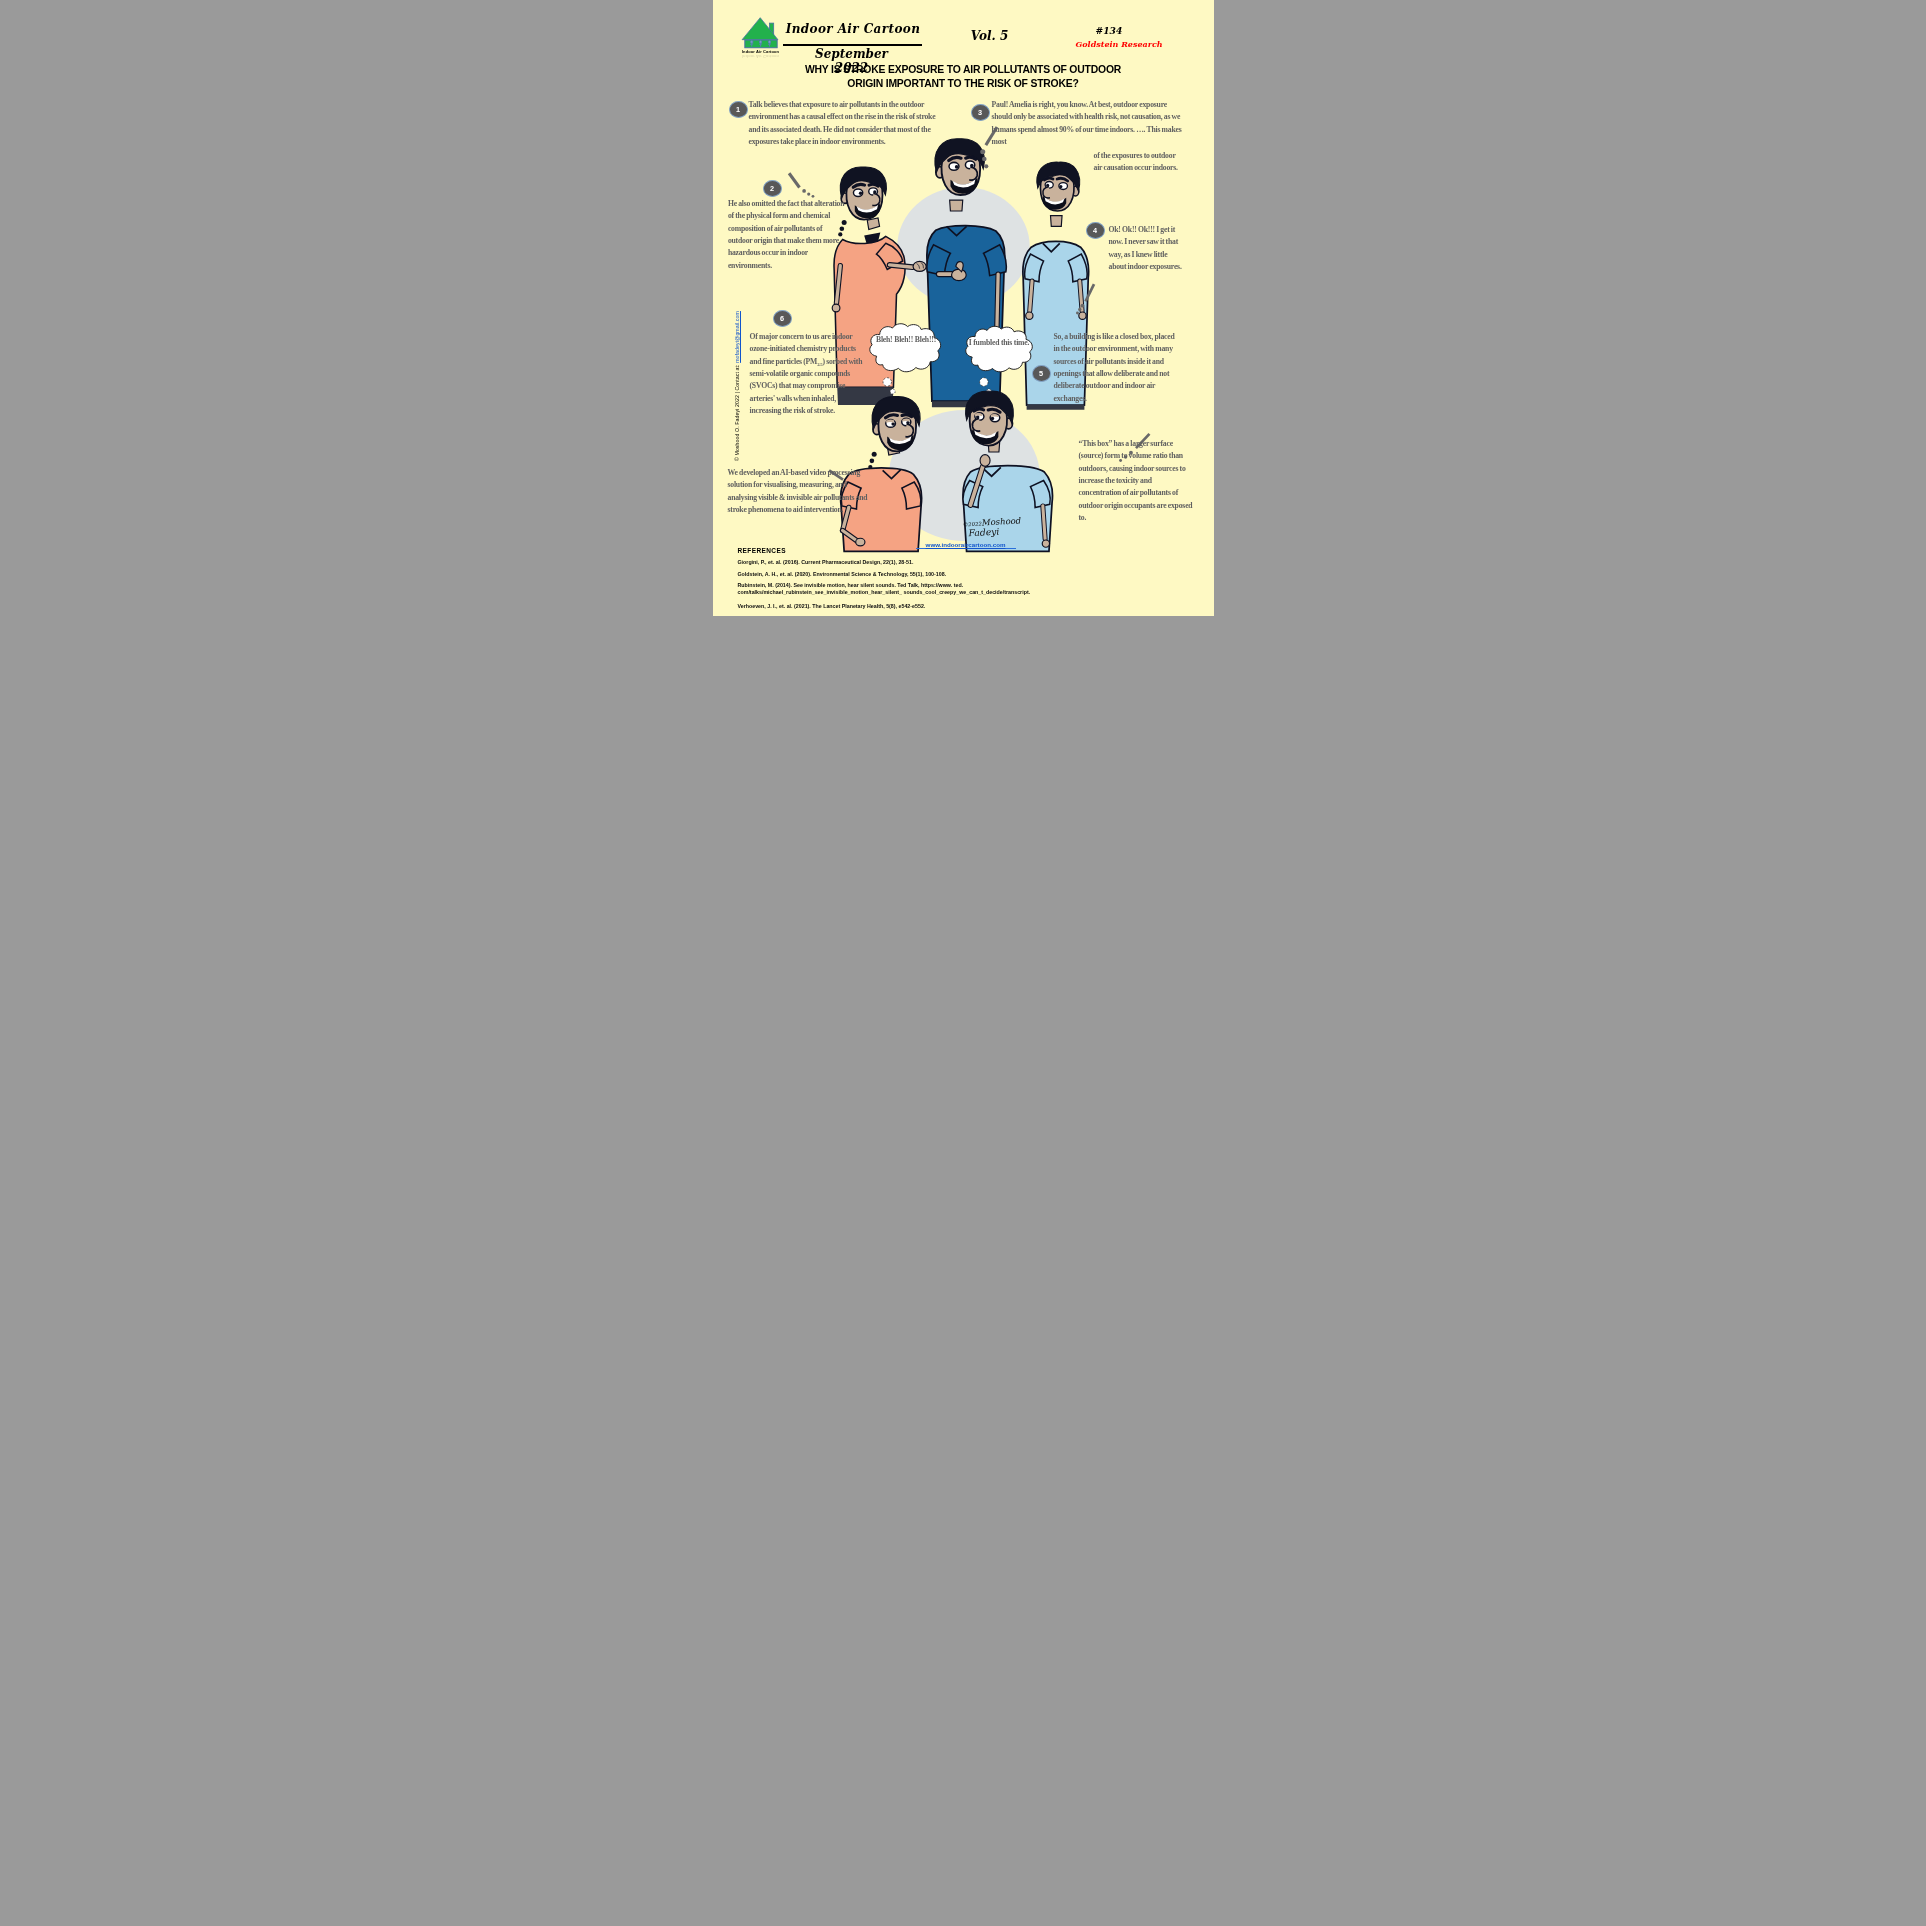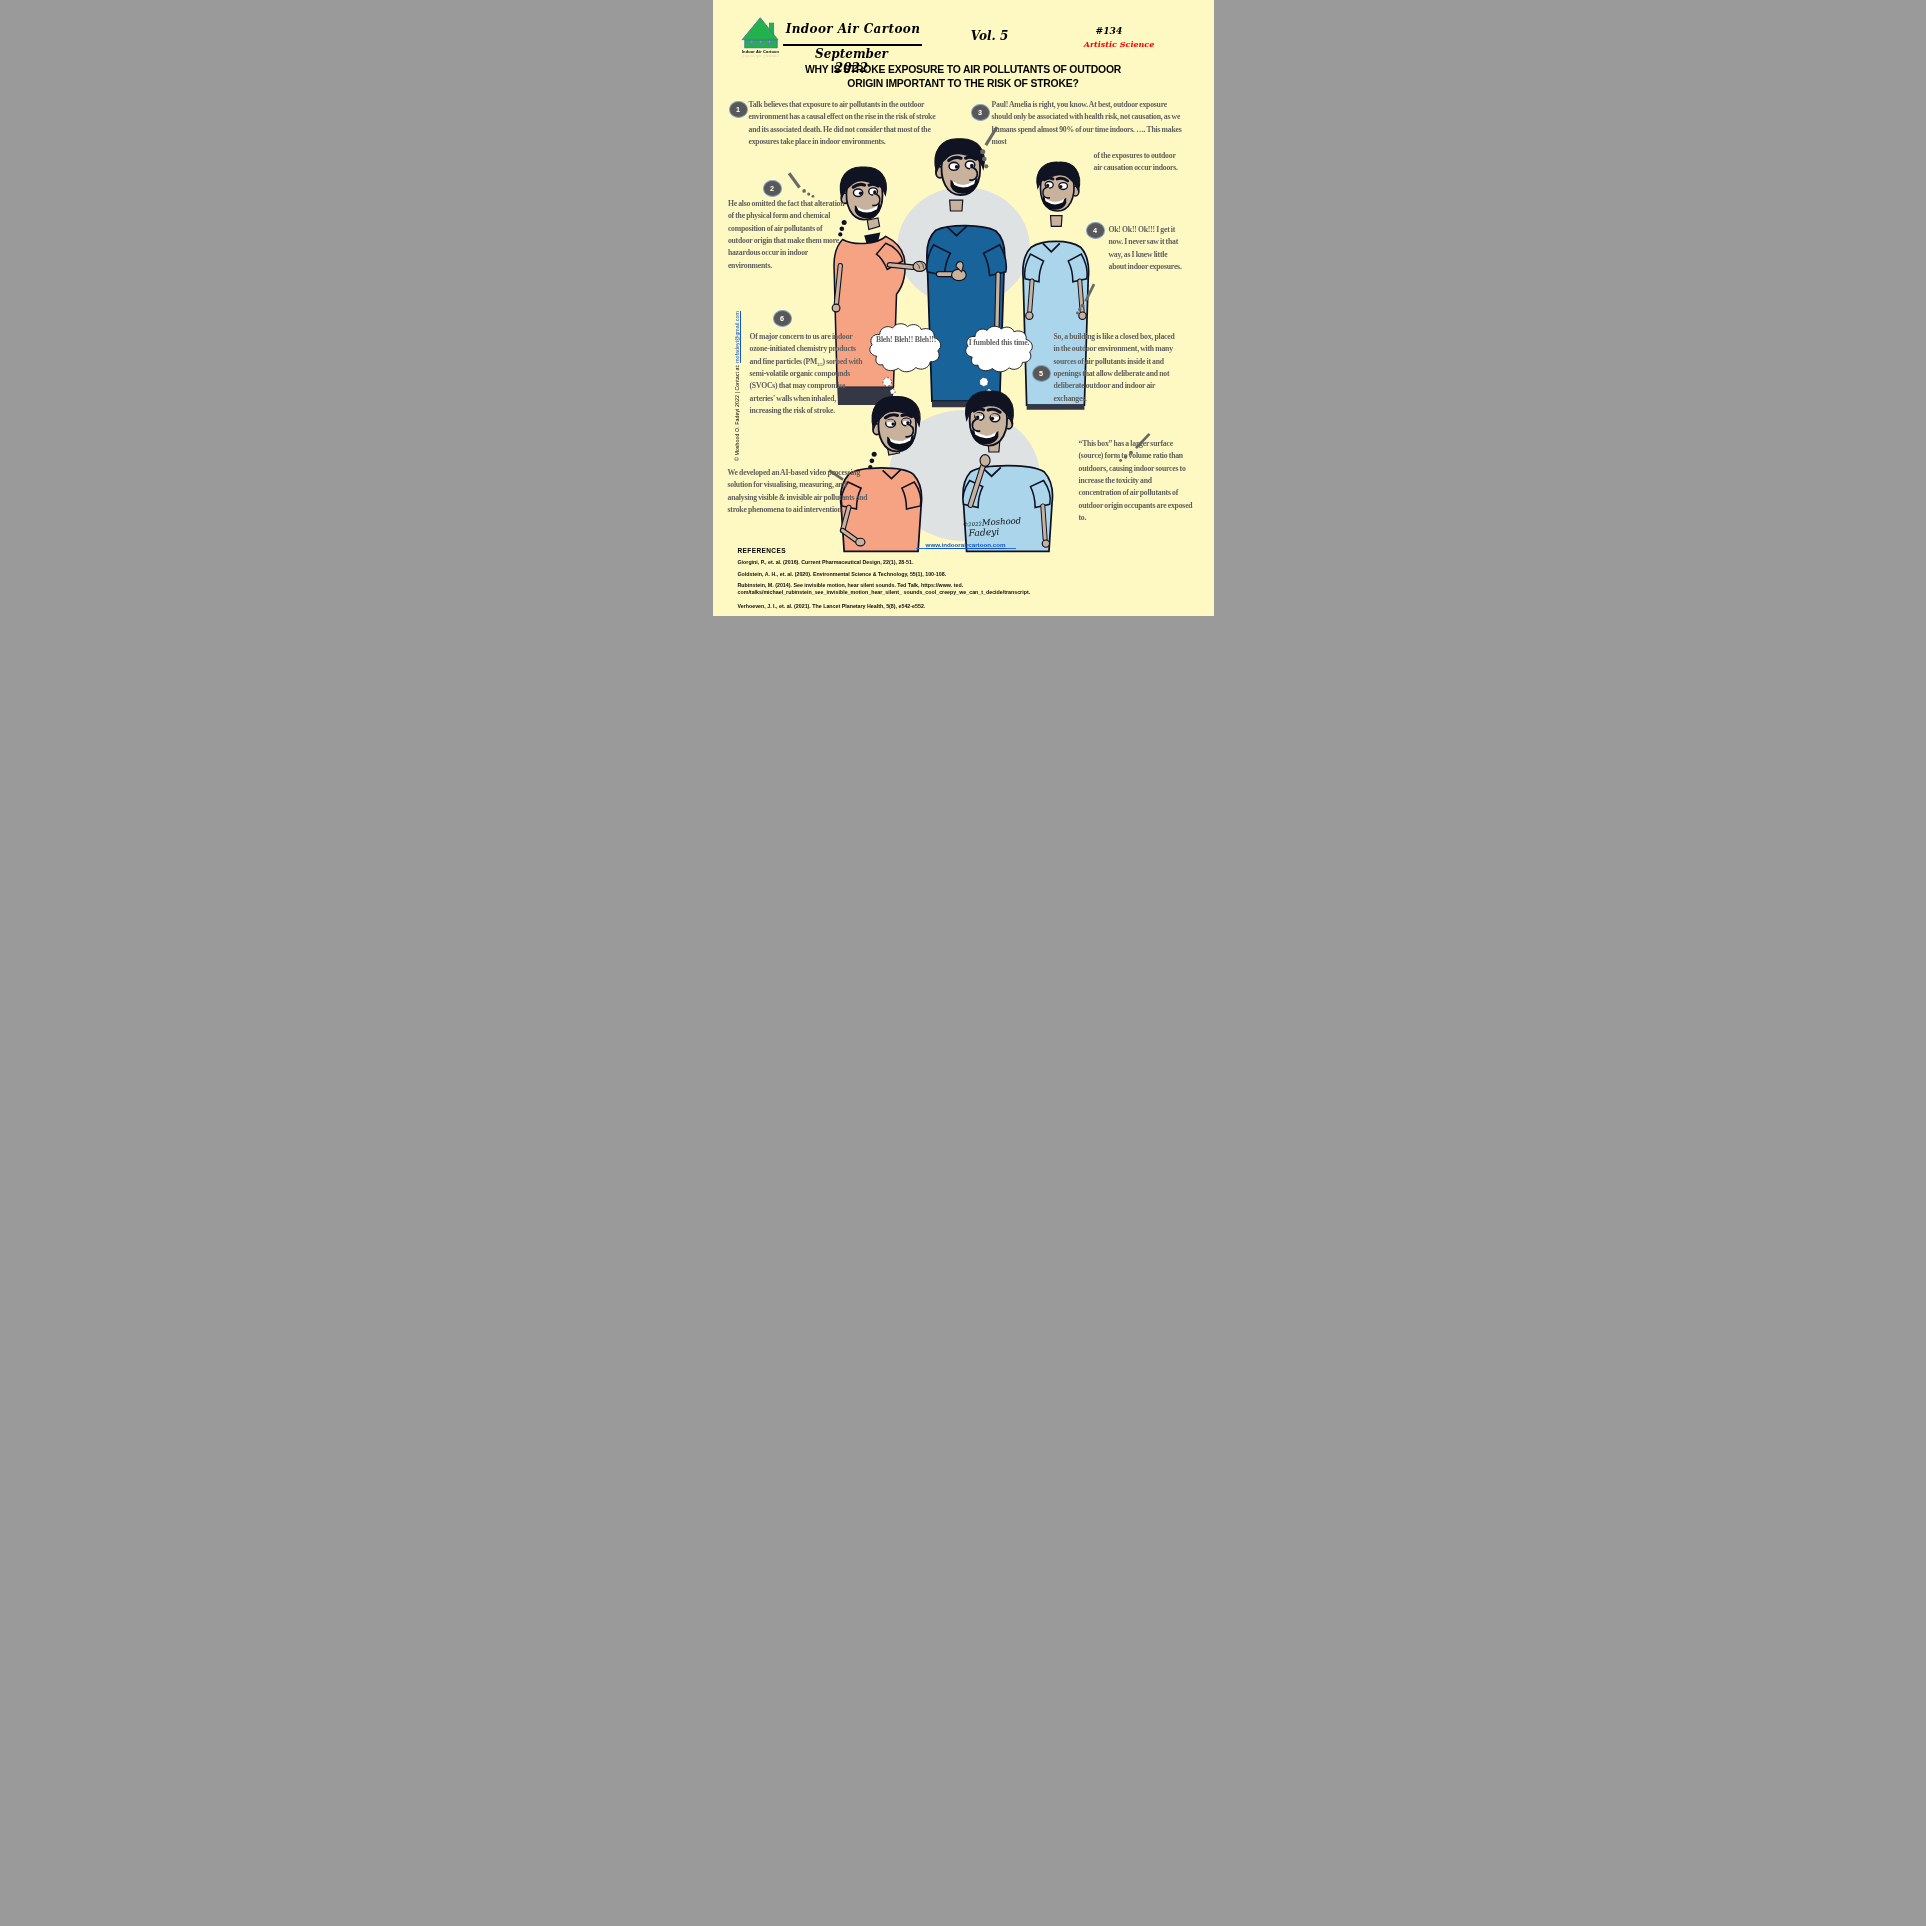--- a/index.html
+++ b/index.html
@@ -227,21 +227,21 @@
       <path d="M741,1079 q-10,-6 -20,-2 l0,7 q10,-4 20,0 z" fill="#c9b29c"></path>
       <path d="M699,1076 q-9,-5 -19,-2 l0,7 q9,-3 19,0 z" fill="#c9b29c"></path>
     </g>
   </svg>
 
   <div class="abs brand-title">Indoor Air Cartoon</div>
   <div class="abs brand-rule"></div>
   <div class="abs issue-date">September 2022</div>
   <div class="abs volume">Vol. 5</div>
   <div class="abs issue-number">#134</div>
-  <div class="abs category">Artistic Science</div>
+  <div class="abs category">Goldstein Research</div>
   <div class="abs logo-label">Indoor Air Cartoon</div>
   <div class="abs logo-label-reflection">Indoor Air Cartoon</div>
 
   <div class="abs main-title">
     <div>WHY IS STROKE EXPOSURE TO AIR POLLUTANTS OF OUTDOOR</div>
     <div>ORIGIN IMPORTANT TO THE RISK OF STROKE?</div>
   </div>
 
   <div class="abs badge" style="left:16px;top:101px">1</div>
   <div class="abs badge" style="left:50px;top:180px">2</div>

